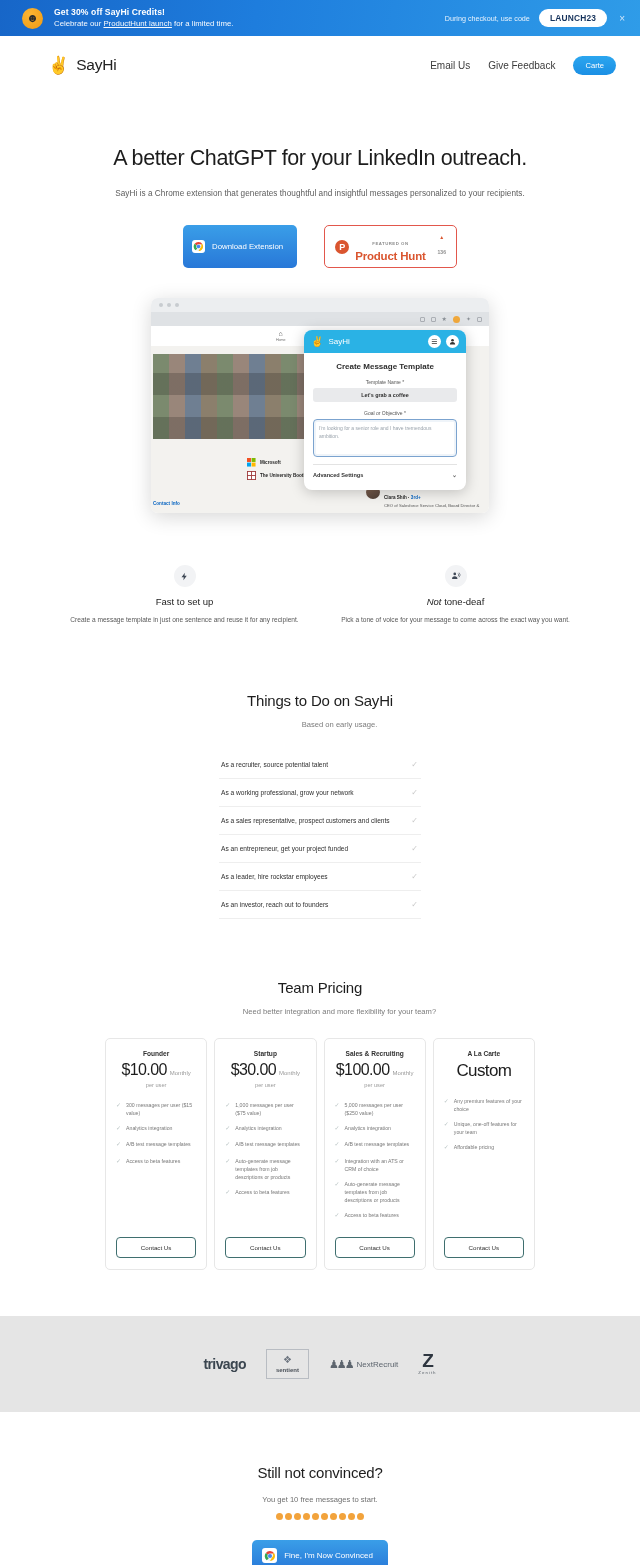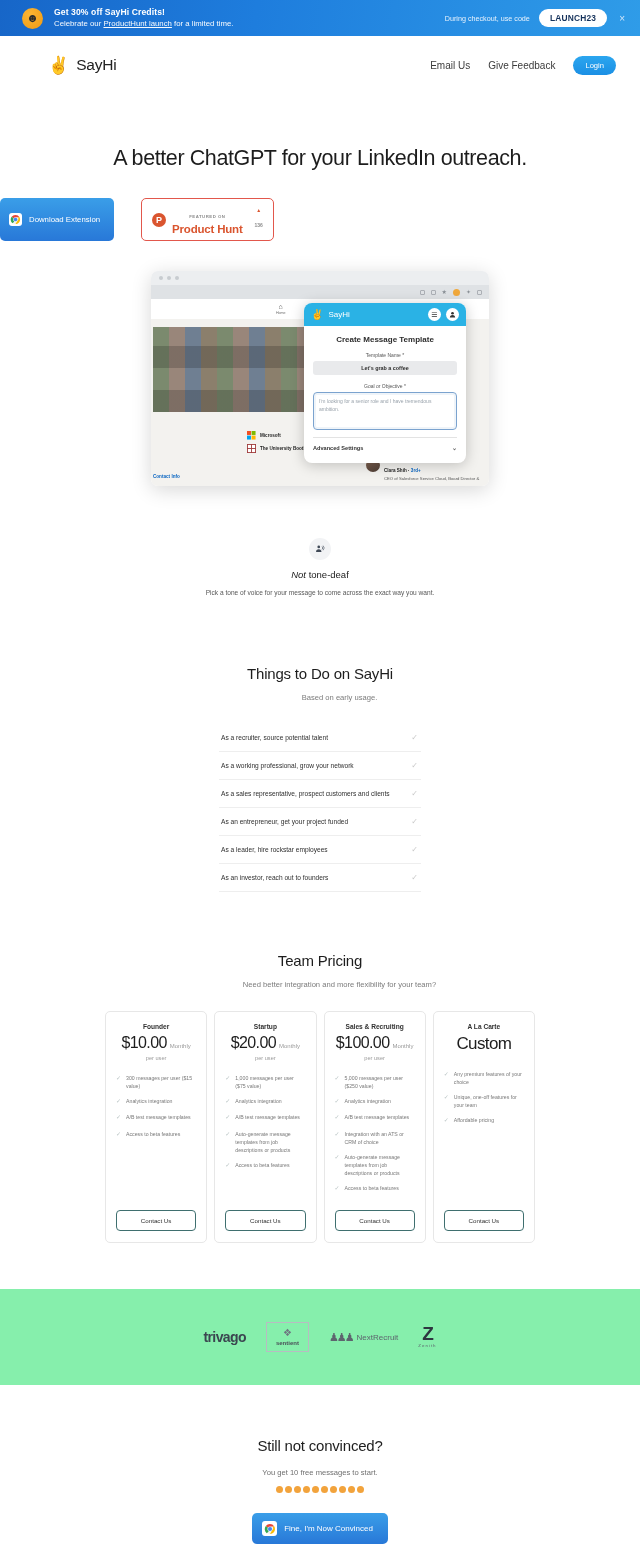--- a/index.html
+++ b/index.html
@@ -61,21 +61,21 @@
   }
 
   
   .hero { text-align:center; padding-top:52px; }
   .hero h1 {
     font-size:21.5px; font-weight:400; color:#1d1d1d; letter-spacing:-.4px;
   }
   .hero-sub {
     margin-top:18px; font-size:8.2px; color:#5c5c5c; letter-spacing:.05px;
   }
-  .hero-cta { margin-top:27px; display:flex; gap:27px; }
+  .hero-cta { margin-top:27px; display:flex; justify-content:center; gap:27px; }
   .btn-download {
     display:flex; align-items:center; gap:7px;
     background:linear-gradient(180deg,#3a9ee8,#2878d8);
     border-radius:5px; padding:7px 14px 7px 9px; border:none; cursor:pointer;
   }
   .chrome-ic {
     width:13px; height:13px; border-radius:3px; background:#fff;
     display:flex; align-items:center; justify-content:center; flex:0 0 auto;
   }
   .btn-download span { color:#fff; font-size:7.8px; }
@@ -211,21 +211,21 @@
   .cf-t { font-size:5.2px; color:#797979; line-height:1.55; }
   .btn-contact {
     margin-top:10px; border:1px solid #3f6f6f; border-radius:4px;
     background:#fff; color:#2f2f2f; font-size:6.2px;
     padding:6px 0; cursor:pointer; width:100%;
     font-family:"Liberation Sans", sans-serif;
   }
 
   
   .logos {
-    margin-top:46px; background:#86efac; height:96px;
+    margin-top:46px; background:#e5e5e5; height:96px;
     display:flex; align-items:center; justify-content:center; gap:20px;
   }
   .logo-trivago { font-size:14px; font-weight:bold; color:#3b4650; letter-spacing:-.6px; }
   .logo-sentient {
     border:1px solid #b8bcc2; padding:5px 9px; text-align:center;
   }
   .logo-sentient .sl { font-size:10px; color:#6e7680; line-height:1; }
   .logo-sentient .st { font-size:6px; color:#4a5058; font-weight:bold; margin-top:2px; }
   .logo-nextrecruit { display:flex; align-items:center; gap:4px; }
   .nr-glyph { font-size:11px; color:#5d656e; letter-spacing:-2px; }
@@ -265,26 +265,27 @@
 </div>
 
 <div class="nav">
   <div class="brand">
     <span class="brand-emoji">✌️</span>
     <span class="brand-name">SayHi</span>
   </div>
   <div class="nav-right">
     <a class="nav-link" href="#">Email Us</a>
     <a class="nav-link" href="#">Give Feedback</a>
-    <button class="btn-login">Login</button>
+    <button class="btn-login">Carte</button>
   </div>
 </div>
 
 <div class="hero">
   <h1>A better ChatGPT for your LinkedIn outreach.</h1>
+  <div class="hero-sub">SayHi is a Chrome extension that generates thoughtful and insightful messages personalized to your recipients.</div>
   <div class="hero-cta">
     <button class="btn-download">
       <span class="chrome-ic">
         <svg width="11" height="11" viewBox="0 0 24 24">
           <circle cx="12" cy="12" r="10" fill="#f1f1f1"></circle>
           <path d="M12 2a10 10 0 018.66 5H12a5 5 0 00-4.33 2.5L3.7 6.1A10 10 0 0112 2z" fill="#ea4335"></path>
           <path d="M3.7 6.1l3.97 3.4A5 5 0 009.5 16.3L5.6 20.4A10 10 0 013.7 6.1z" fill="#34a853"></path>
           <path d="M20.66 7A10 10 0 0112 22l4-7a5 5 0 00.66-8z" fill="#fbbc05"></path>
           <circle cx="12" cy="12" r="4" fill="#4285f4"></circle>
         </svg>
@@ -401,20 +402,29 @@
           <span class="ext-chev">⌄</span>
         </div>
       </div>
     </div>
   </div>
 </div>
 
 <div class="features">
   <div class="feat">
     <div class="feat-ic">
+      <svg width="9" height="9" viewBox="0 0 24 24">
+          <path d="M13 2L4 14h6l-1 8 9-12h-6z" fill="#3f4856"></path>
+        </svg>
+    </div>
+    <div class="feat-h">Fast to set up</div>
+    <div class="feat-p">Create a message template in just one sentence and reuse it for any recipient.</div>
+  </div>
+  <div class="feat">
+    <div class="feat-ic">
       <svg width="10" height="10" viewBox="0 0 24 24">
           <circle cx="9" cy="7" r="3.2" fill="#3f4856"></circle>
           <path d="M2.5 19a6.5 6.5 0 0113 0z" fill="#3f4856"></path>
           <path d="M17 6a5 5 0 010 7" stroke="#3f4856" stroke-width="1.6" fill="none"></path>
           <path d="M19.5 4a8 8 0 010 11" stroke="#3f4856" stroke-width="1.4" fill="none"></path>
         </svg>
     </div>
     <div class="feat-h"><i>Not</i><span> tone-deaf</span></div>
     <div class="feat-p">Pick a tone of voice for your message to come across the exact way you want.</div>
   </div>
@@ -480,21 +490,21 @@
             <span class="cf-ck">✓</span>
             <span class="cf-t">Access to beta features</span>
           </div>
       </div>
       <button class="btn-contact">Contact Us</button>
     </div>
 
     <div class="card">
       <div class="card-name">Startup</div>
       <div class="card-price">
-        <span class="card-amt">$20.00</span>
+        <span class="card-amt">$30.00</span>
         <span class="card-per">Monthly</span>
       </div>
       <div class="card-unit">per user</div>
       <div class="card-feats">
         <div class="cf">
             <span class="cf-ck">✓</span>
             <span class="cf-t">1,000 messages per user ($75 value)</span>
           </div>
         <div class="cf">
             <span class="cf-ck">✓</span>

